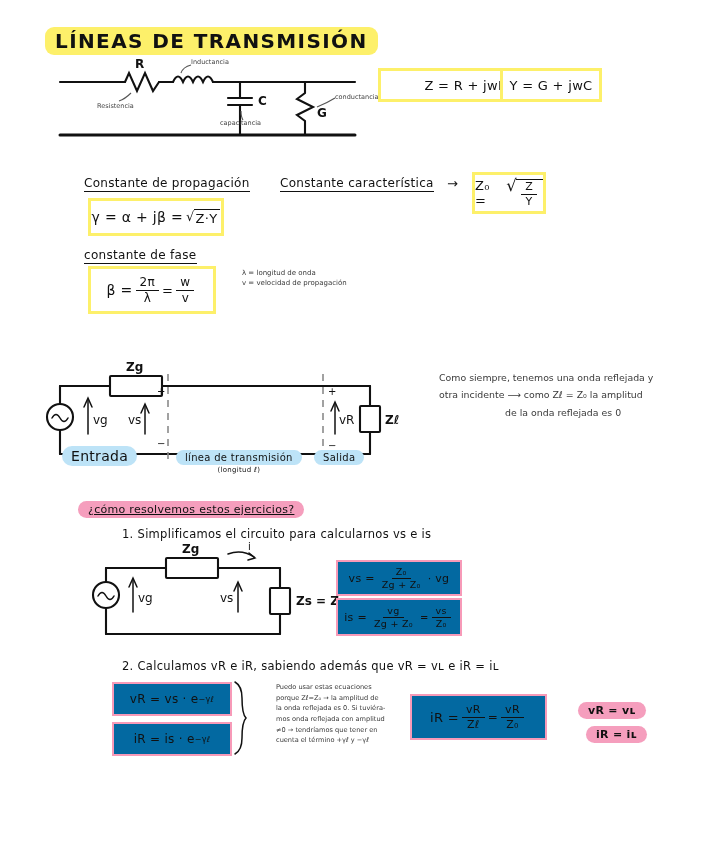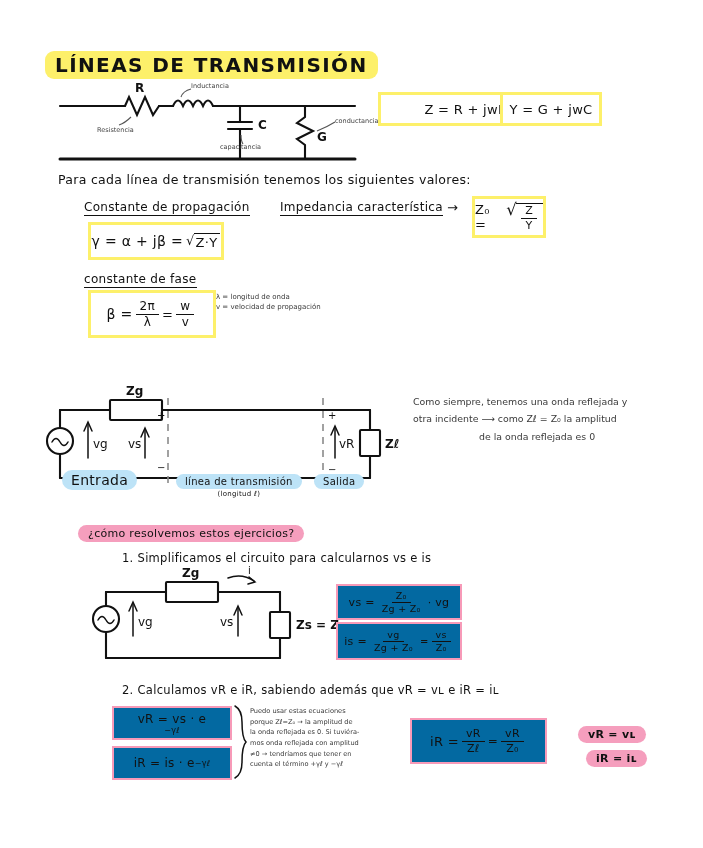--- a/index.html
+++ b/index.html
@@ -4,26 +4,26 @@
 <style>
   html,body{margin:0;padding:0;}
   body{
     width:703px;height:848px;
     background:#ffffff;
     font-family:"DejaVu Sans", sans-serif;
     color:#1a1a1a;
     position:relative;
     overflow:hidden;
   }
-  .page{position:absolute;left:0;top:0;width:703px;height:701px;margin-top:24px;}
+  .page{position:absolute;left:0;top:0;width:703px;height:701px;}
   .abs{position:absolute;}
 
   
   .ink{font-family:"DejaVu Sans", sans-serif;color:#111;letter-spacing:.3px;}
-  .ink-soft{color:#3a3a3a;}
+  .ink-soft{color:#3a3a3a;padding-left:26px;}
 
   
   .hl-yellow{background:#fdf06a;border-radius:9px;padding:2px 10px;display:inline-block;}
   .hl-blue{background:#bde3f7;border-radius:11px;padding:2px 9px;display:inline-block;}
   .hl-pink{background:#f59ebd;border-radius:11px;padding:2px 10px;display:inline-block;}
 
   
   .box-yellow{border:3px solid #fdf06a;background:#fff;display:inline-flex;align-items:center;justify-content:center;}
   .box-pink{border:2.5px solid #f79ab8;background:#0369a1;display:inline-flex;align-items:center;justify-content:center;}
 
@@ -95,36 +95,35 @@
     </svg>
   </div>
 
   <div class="abs box-yellow ink" style="left:378px;top:68px;width:96px;height:28px;font-size:13px;padding-left:36px;">
     <span>Z = R + jwL</span>
   </div>
   <div class="abs box-yellow ink" style="left:500px;top:68px;width:96px;height:28px;font-size:13px;">
     <span>Y = G + jwC</span>
   </div>
 
-  <div class="abs ink" style="left:58px;top:148px;font-size:12.5px;">Para cada línea de transmisión tenemos los siguientes valores:</div>
 
   <div class="abs ink" style="left:84px;top:176px;font-size:12px;">
     <span class="underline">Constante de propagación</span>
   </div>
 
   <div class="abs box-yellow" style="left:88px;top:198px;width:130px;height:32px;">
     <span class="ink" style="font-size:14px;">γ = α + jβ =</span>
     <span class="sqrt ink" style="font-size:13px;margin-left:3px;">
       <span class="radical">√</span>
       <span class="rad-body">Z·Y</span>
     </span>
   </div>
 
   <div class="abs ink" style="left:280px;top:176px;font-size:12px;">
-    <span class="underline">Impedancia característica</span>
+    <span class="underline">Constante característica</span>
   </div>
   <div class="abs ink" style="left:447px;top:176px;font-size:13px;">→</div>
 
   <div class="abs box-yellow" style="left:472px;top:172px;width:68px;height:36px;">
     <span class="ink" style="font-size:13px;">Z₀ =</span>
     <span class="sqrt ink" style="font-size:11px;margin-left:2px;">
       <span class="radical" style="font-size:1.5em;line-height:.8;">√</span>
       <span class="rad-body">
         <span class="frac">
           <span class="num">Z</span>
@@ -211,21 +210,21 @@
     <span class="hl-blue ink" style="font-size:10px;">Salida</span>
   </div>
 
   <div class="abs ink-soft" style="left:413px;top:369px;font-size:9.4px;line-height:1.85;width:285px;">
     <div>Como siempre, tenemos una onda reflejada y</div>
     <div>otra incidente ⟶ como Zℓ = Z₀  la amplitud</div>
     <div style="padding-left:66px;">de la onda reflejada es 0</div>
   </div>
 
   <div class="abs" style="left:78px;top:498px;">
-    <span class="hl-pink ink" style="font-size:11px;">¿cómo resolvemos estos ejercicios?</span>
+    <span class="hl-pink ink" style="font-size:11px;text-decoration:underline;">¿cómo resolvemos estos ejercicios?</span>
   </div>
 
   <div class="abs ink" style="left:122px;top:527px;font-size:11.5px;">1. Simplificamos el circuito para calcularnos  vs   e  is</div>
 
   <div class="abs" style="left:88px;top:548px;">
     <svg width="240" height="100" viewBox="0 0 240 100">
       <path class="wire" d="M18,20 L78,20"></path>
       <path class="wire" d="M130,20 L192,20"></path>
       <path class="wire" d="M18,20 L18,34"></path>
       <path class="wire" d="M18,60 L18,86"></path>
@@ -270,21 +269,21 @@
     </span>
     <span class="ink" style="font-size:10px;">=</span>
     <span class="frac ink" style="font-size:9.5px;">
       <span class="num">vs</span>
       <span class="den">Z₀</span>
     </span>
   </div>
 
   <div class="abs ink" style="left:122px;top:659px;font-size:11.5px;">2. Calculamos vR e iR, sabiendo además que vR = vʟ  e  iR = iʟ</div>
 
-  <div class="abs box-pink" style="left:112px;top:682px;width:116px;height:30px;flex-direction:column;">
+  <div class="abs box-pink" style="left:112px;top:682px;width:116px;height:30px;">
     <span class="ink" style="font-size:12px;">vR = vs · e</span>
       <span class="ink" style="font-size:8px;vertical-align:super;">−γℓ</span>
   </div>
 
   <div class="abs box-pink" style="left:112px;top:722px;width:116px;height:30px;">
     <span class="ink" style="font-size:12px;">iR = is · e</span>
       <span class="ink" style="font-size:8px;vertical-align:super;">−γℓ</span>
   </div>
 
   <div class="abs" style="left:232px;top:680px;">

